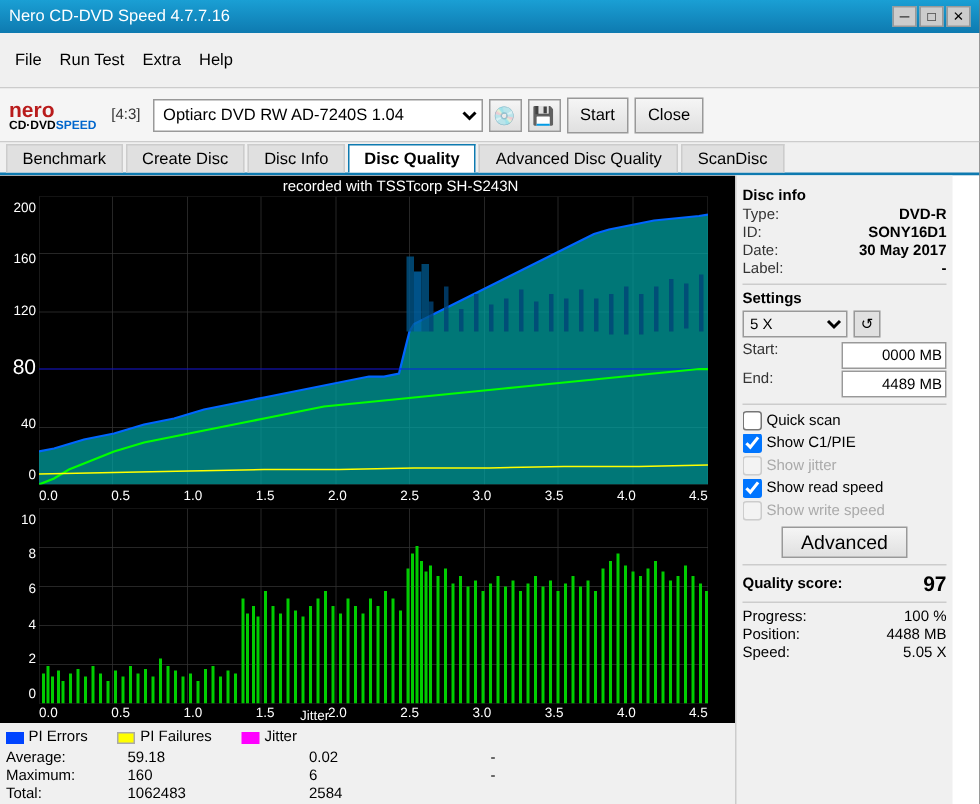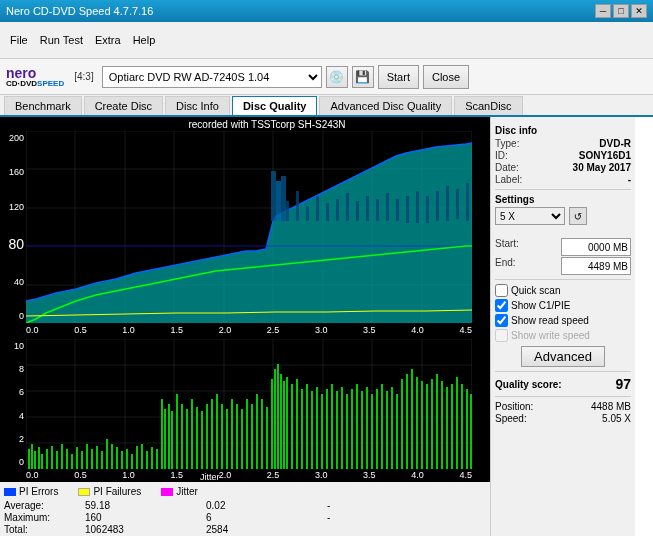--- a/index.html
+++ b/index.html
@@ -49,21 +49,21 @@
       display: flex;
       align-items: center;
       padding: 0 6px;
       gap: 4px;
       border-bottom: 1px solid #ccc;
     }
     .nero-logo {
       margin-right: 6px;
       display: flex; flex-direction: column; line-height: 1;
     }
-    .nero-logo .nero-text { color: #4c1d95; font-size: 14px; font-weight: bold; }
+    .nero-logo .nero-text { color: #b91c1c; font-size: 14px; font-weight: bold; }
     .nero-logo .cd-text { color: #000; font-size: 8px; font-weight: bold; }
     .drive-select {
       height: 22px;
       font-size: 11px;
       border: 1px solid #999;
       background: white;
       padding: 0 2px;
       width: 220px;
     }
     .toolbar-btn {
@@ -188,21 +188,21 @@
       display: flex;
       justify-content: space-between;
       margin-bottom: 1px;
       font-size: 10px;
     }
 
     .settings-row {
       display: flex;
       align-items: center;
       gap: 4px;
-      margin-bottom: 13px;
+      margin-bottom: 3px;
     }
   </style>
 </head>
 <body>
 
 <div class="title-bar">
   <span class="title-bar-title">Nero CD-DVD Speed 4.7.7.16</span>
   <div class="title-bar-controls">
     <div class="title-btn">─</div>
     <div class="title-btn">□</div>
@@ -553,35 +553,43 @@
     <div class="sidebar-divider"></div>
     <div class="checkbox-row">
       <input type="checkbox" style="">
       <span>Quick scan</span>
     </div>
     <div class="checkbox-row">
       <input type="checkbox" checked="" style="">
       <span>Show C1/PIE</span>
     </div>
     <div class="checkbox-row">
+      <input type="checkbox" disabled="" style="">
+      <span style="color:#aaa;">Show jitter</span>
+    </div>
+    <div class="checkbox-row">
       <input type="checkbox" checked="" style="">
       <span>Show read speed</span>
     </div>
     <div class="checkbox-row">
       <input type="checkbox" disabled="" style="">
       <span style="color:#aaa;">Show write speed</span>
     </div>
     <button class="adv-btn">Advanced</button>
     <div class="sidebar-divider"></div>
     <div class="quality-row">
       <span>Quality score:</span>
       <span class="quality-score">97</span>
     </div>
     <div class="sidebar-divider"></div>
     <div class="progress-row">
+      <span>Progress:</span>
+      <span>100 %</span>
+    </div>
+    <div class="progress-row">
       <span>Position:</span>
       <span>4488 MB</span>
     </div>
     <div class="progress-row">
       <span>Speed:</span>
       <span>5.05 X</span>
     </div>
   </div>
 </div>
 

